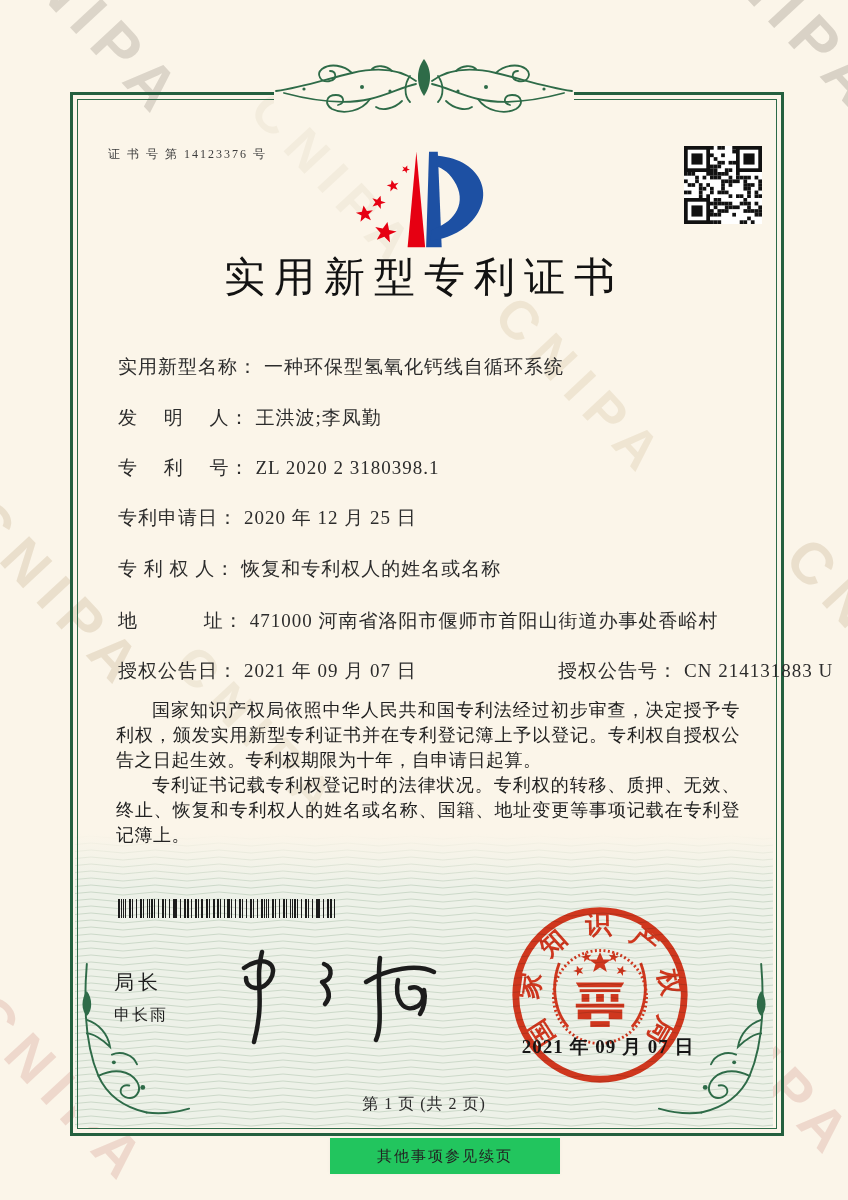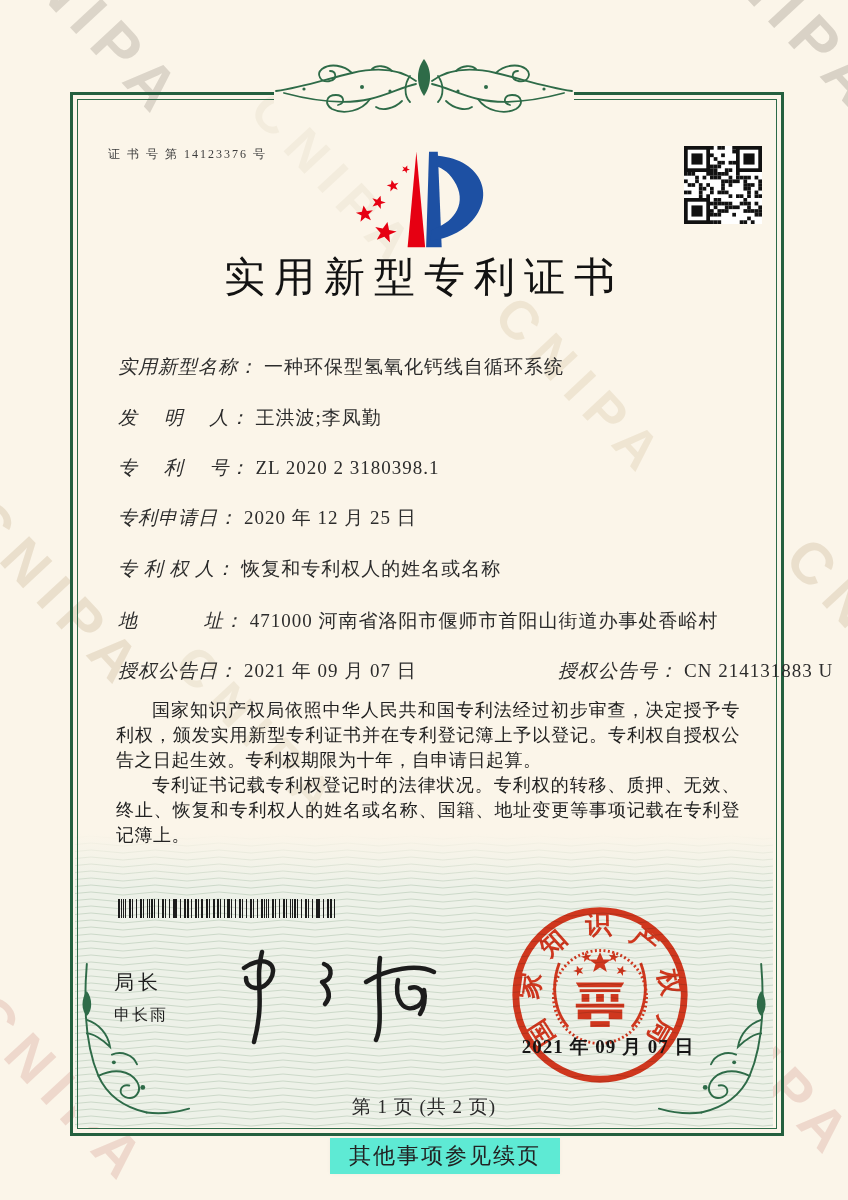--- a/index.html
+++ b/index.html
@@ -27,21 +27,21 @@
 
   .cert-no{position:absolute;left:108px;top:146px;font-size:12px;letter-spacing:2px;
       color:#3c3c3c;z-index:4;}
   .logo{position:absolute;left:352px;top:142px;width:156px;height:112px;z-index:4;}
   .qr{position:absolute;left:684px;top:146px;width:78px;height:78px;z-index:4;}
 
   .title{position:absolute;left:0;top:250px;width:848px;text-align:center;
       font-size:41px;font-weight:normal;letter-spacing:9px;color:#121212;z-index:4;}
 
   .frow{position:absolute;left:118px;font-size:19px;color:#2c2c2c;z-index:4;white-space:nowrap;}
-  .frow .lab{letter-spacing:1px;font-style:italic;}
+  .frow .lab{letter-spacing:1px;}
   .frow .val{margin-left:6px;letter-spacing:1px;}
   .grant2{position:absolute;left:440px;top:0;}
 
   .paras{position:absolute;left:116px;top:698px;width:624px;z-index:4;}
   .paras p{margin:0;font-size:18px;line-height:25px;color:#222;text-align:justify;
       text-indent:2em;letter-spacing:0.5px;}
 
   .barcode{position:absolute;left:118px;top:899px;width:218px;height:19px;z-index:4;
       background-image:
         repeating-linear-gradient(90deg,#1b1b1b 0 2px,rgba(0,0,0,0) 2px 3px,#1b1b1b 3px 4px,rgba(0,0,0,0) 4px 7px,#1b1b1b 7px 8px,rgba(0,0,0,0) 8px 11px),
@@ -52,24 +52,24 @@
   .signer-name{position:absolute;left:114px;top:1005px;font-size:16px;color:#1e1e1e;
       letter-spacing:2px;z-index:4;}
   .sig{position:absolute;left:228px;top:938px;width:215px;height:112px;z-index:4;}
 
   .seal{position:absolute;left:508px;top:903px;width:184px;height:184px;z-index:5;
       mix-blend-mode:multiply;opacity:.95;}
   .seal-date{position:absolute;left:516px;top:1034px;width:184px;text-align:center;
       font-size:19px;font-weight:bold;color:#161616;letter-spacing:1px;z-index:6;}
 
   .page-ind{position:absolute;left:0;top:1094px;width:848px;text-align:center;
-      font-size:19px;color:#2a2a2a;letter-spacing:1px;z-index:4;}
+      font-size:16px;color:#2a2a2a;letter-spacing:1px;z-index:4;}
   .cont-note{position:absolute;left:330px;top:1138px;width:230px;height:36px;
-      background:#5eead4;z-index:4;display:flex;align-items:center;justify-content:center;
-      font-size:22px;color:#222;letter-spacing:2px;box-shadow:0 0 4px rgba(0,0,0,0.04);text-align:center;}
+      background:#22c55e;z-index:4;display:flex;align-items:center;justify-content:center;
+      font-size:15px;color:#222;letter-spacing:2px;box-shadow:0 0 4px rgba(0,0,0,0.04);text-align:center;}
 </style>
 </head>
 <body>
 
 <div class="page">
 
   <span class="wm" style="left:-34px;top:-18px;font-size:62px;color:#dcd5c9;">CNIPA</span>
   <span class="wm" style="left:664px;top:-24px;font-size:62px;color:#d9d2c6;">CNIPA</span>
   <span class="wm" style="left:226px;top:150px;font-size:52px;color:#f3ecdd;">CNIPA</span>
   <span class="wm" style="left:470px;top:356px;font-size:54px;color:#efe5d2;">CNIPA</span>

